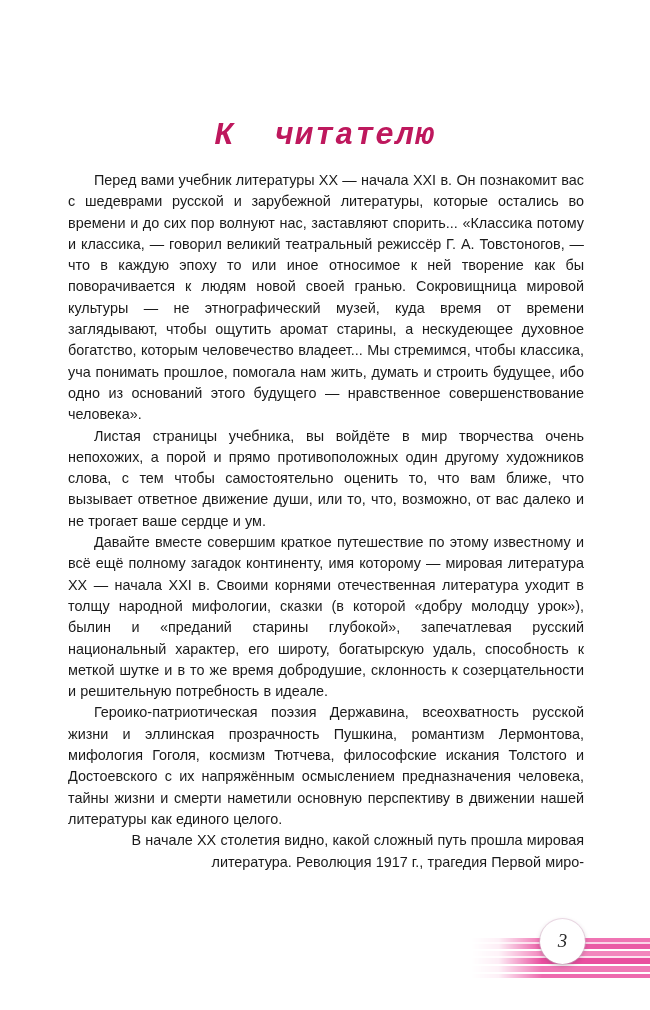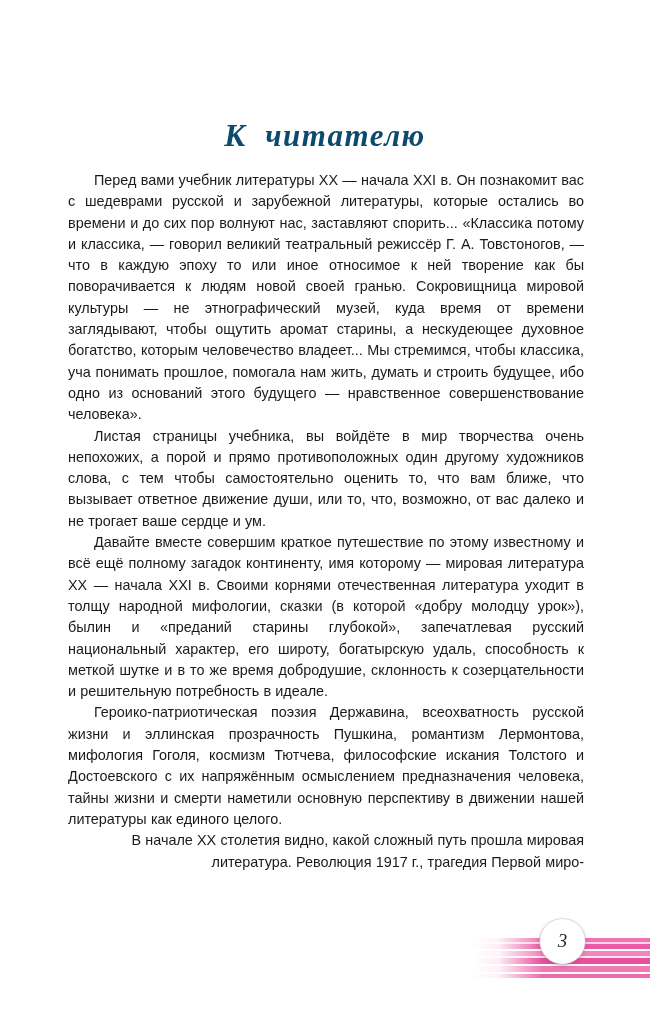--- a/index.html
+++ b/index.html
@@ -19,26 +19,26 @@
     -webkit-font-smoothing: antialiased;
   }
 
   
   .page-title {
     position: absolute;
     left: 0;
     right: 0;
     top: 99px;
     text-align: center;
-    font-family: Liberation Serif, serif;
+    font-family: Liberation Mono, monospace;
     font-style: italic;
     font-weight: 700;
     font-size: 31px;
     letter-spacing: 1.5px;
-    color: #0c4a6e;
+    color: #be185d;
     line-height: 1;
     white-space: pre;
   }
 
   
   .text-column {
     position: absolute;
     left: 68px;
     top: 170px;
     width: 516px;

